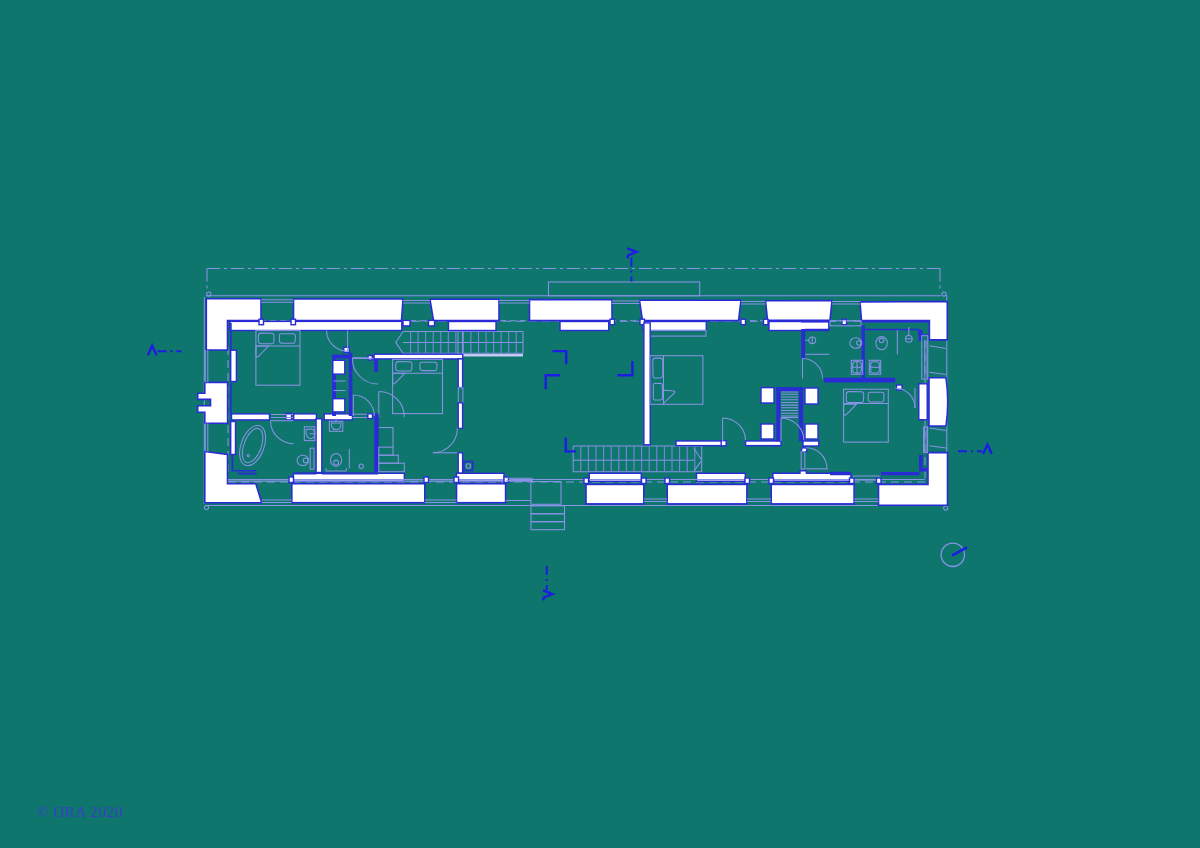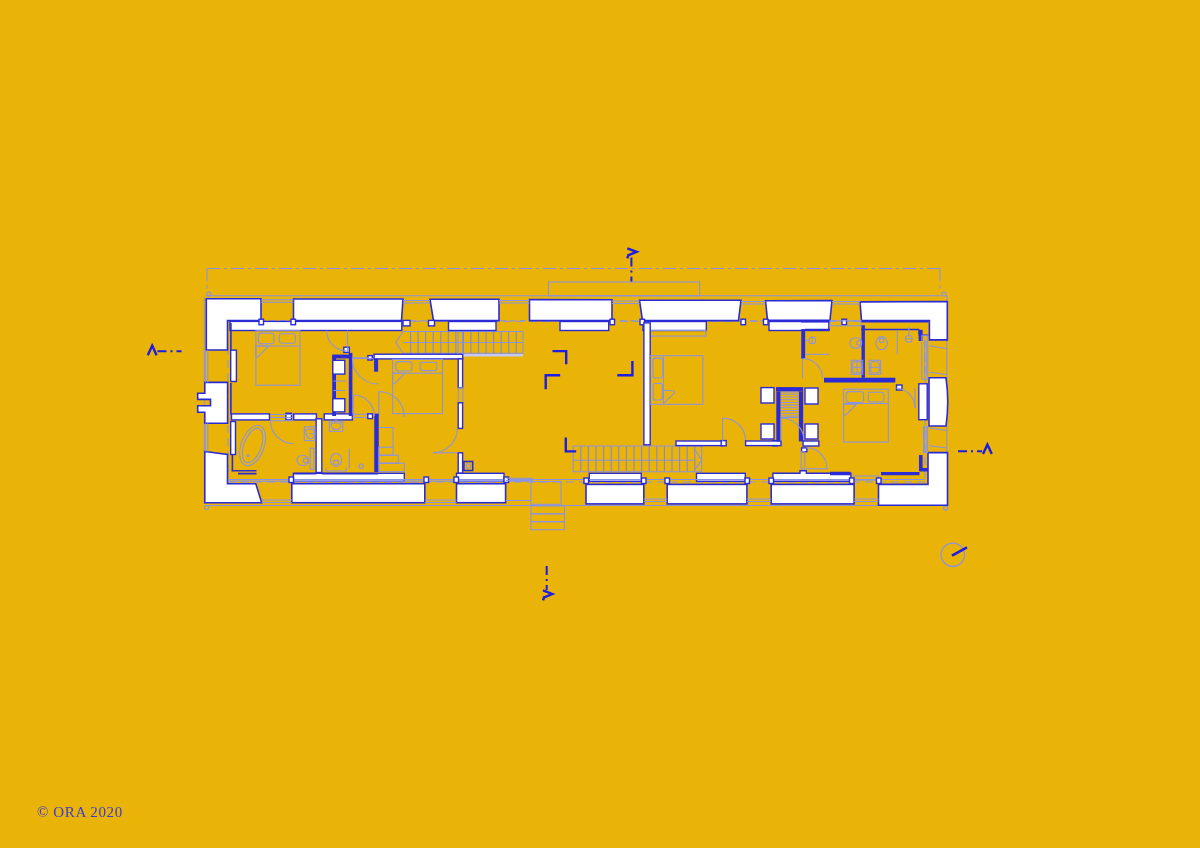--- a/index.html
+++ b/index.html
@@ -1,16 +1,16 @@
 <!DOCTYPE html>
 <html><head>
 <meta charset="utf-8">
 <style>
 html,body{margin:0;padding:0;background:#ffffff;}
-#page{position:relative;width:1200px;height:848px;background:#eab308;overflow:hidden;}
+#page{position:relative;width:1200px;height:848px;background:#0f766e;overflow:hidden;}
 svg{display:block}
 .w{stroke:#2b2bd6;stroke-width:1.6;fill:none;stroke-linejoin:miter}
 .wf{stroke:#2b2bd6;stroke-width:1.6;fill:#fff;stroke-linejoin:miter}
 .wr{stroke:#2b2bd6;stroke-width:1.4;fill:#fff;stroke-linejoin:miter}
 .ln{stroke:#2b2bd6;stroke-width:1.6;fill:none}
 .ln8{stroke:#2b2bd6;stroke-width:1.8;fill:none}
 .b{stroke:#2b2bd6;stroke-width:1.4;fill:#fff}
 .t{stroke:#8993e6;stroke-width:1.05;fill:none}
 .m{stroke:#1c1ce2;stroke-width:2.4;fill:none}
 .cop{font-family:"Liberation Serif",serif;font-size:15px;letter-spacing:0.6px;fill:#3b3bd0;}

